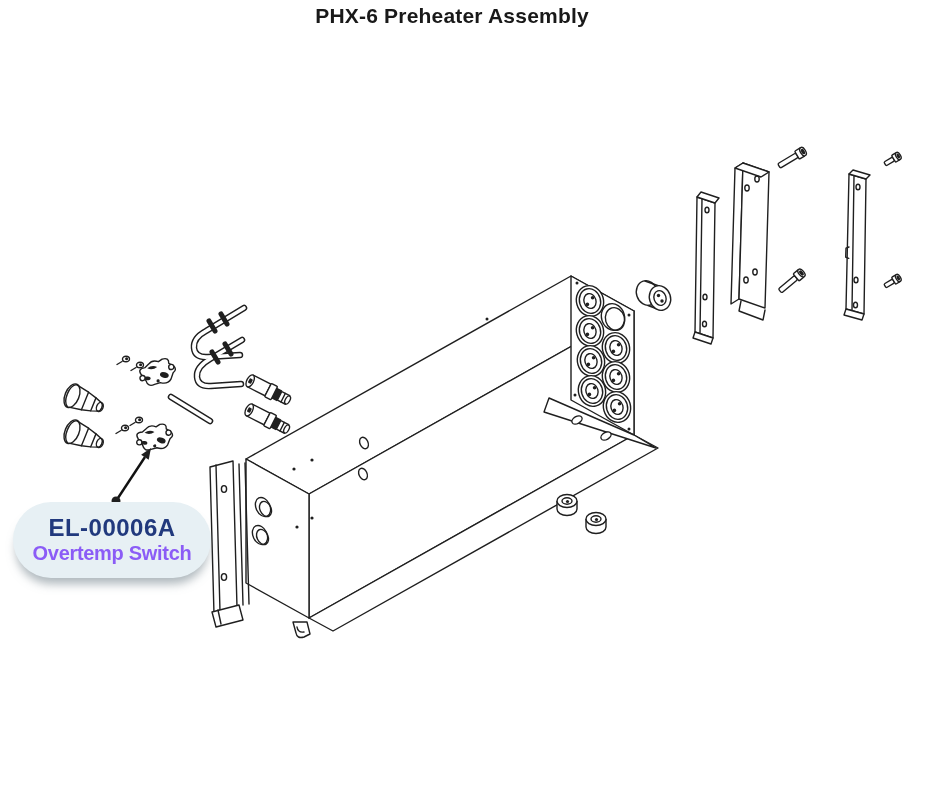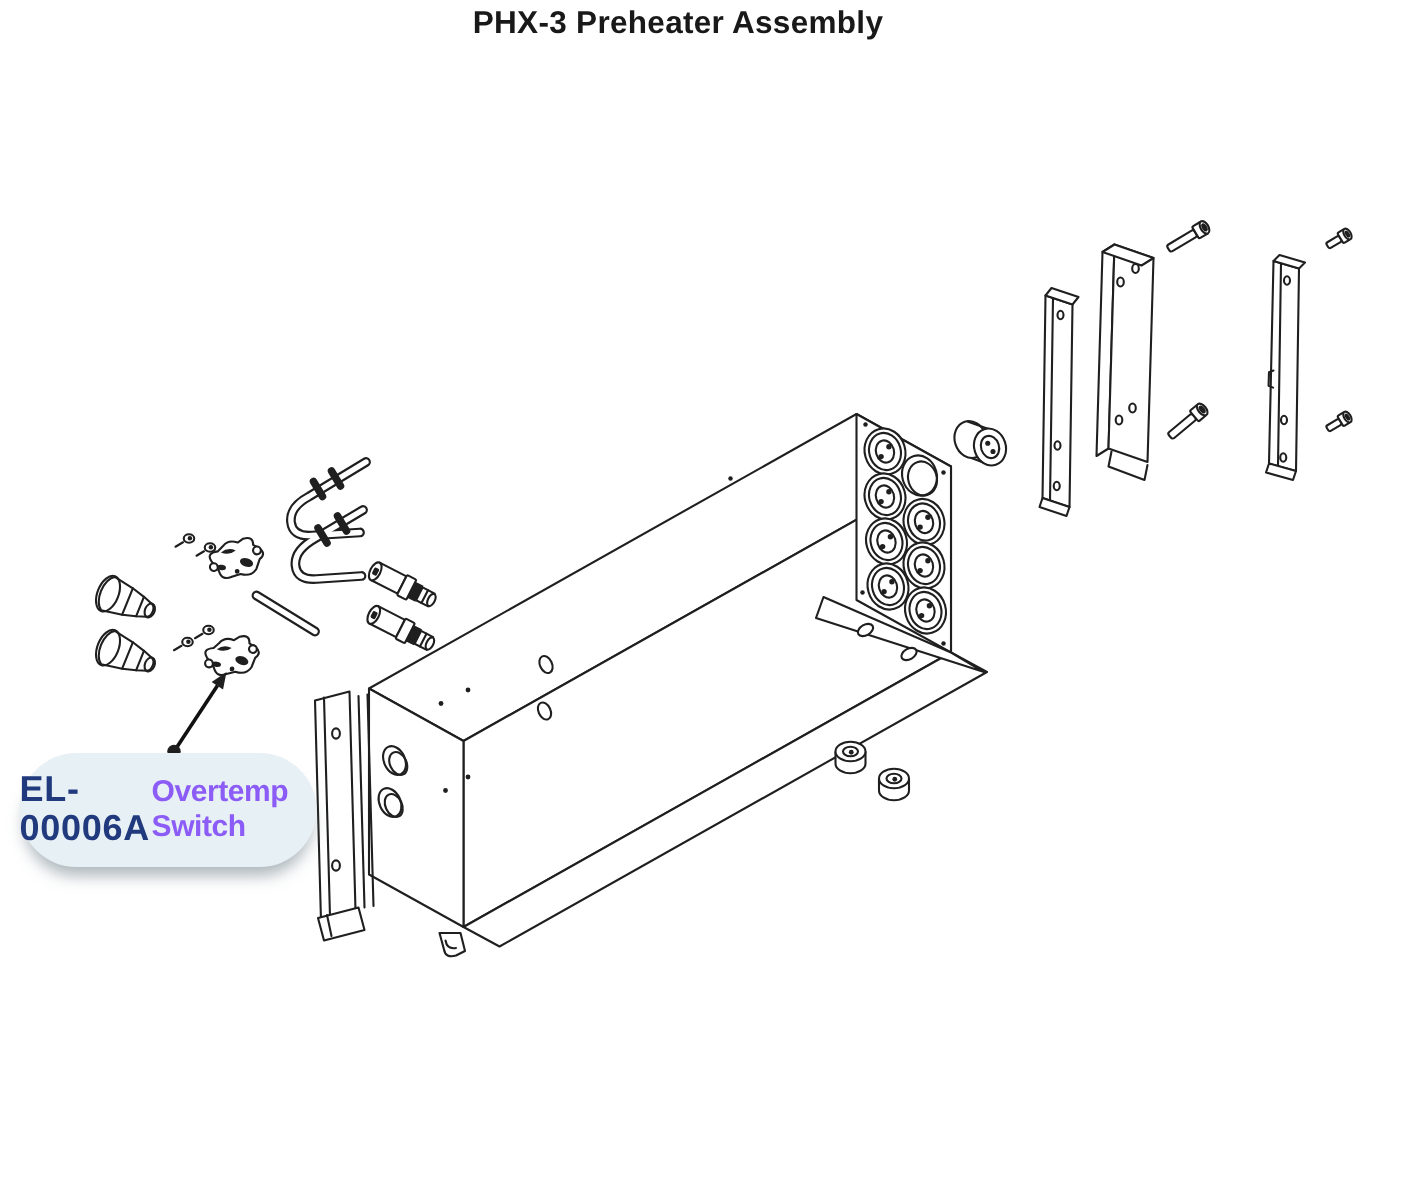--- a/index.html
+++ b/index.html
@@ -14,32 +14,32 @@
   svg.diagram{position:absolute;left:0;top:0;width:940px;height:788px;}
   .fc{fill:#ffffff;stroke:#1f1f1f;stroke-width:1.4;stroke-linejoin:round;}
   .ln{fill:none;stroke:#1f1f1f;stroke-width:1.4;stroke-linejoin:round;stroke-linecap:round;}
   .dk{fill:#1f1f1f;stroke:none;}
   .tube-o{fill:none;stroke:#1f1f1f;stroke-width:6.5;stroke-linecap:round;stroke-linejoin:round;}
   .tube-i{fill:none;stroke:#ffffff;stroke-width:3.6;stroke-linecap:round;stroke-linejoin:round;}
   .band{stroke:#1f1f1f;stroke-width:5;stroke-linecap:round;}
   .arrow-line{stroke:#111111;stroke-width:2.4;}
   .callout{
     position:absolute;left:13px;top:502px;width:198px;height:76px;border-radius:40px;
-    background:#e7f0f4;display:flex;flex-direction:row;align-items:center;justify-content:center;
+    background:#e7f0f4;display:flex;flex-direction:column;align-items:center;justify-content:center;
     box-shadow:0 9px 10px -3px rgba(110,125,135,.55);
   }
   .callout .pn{font-size:24px;font-weight:800;color:#21397d;letter-spacing:.5px;line-height:1.1;}
   .callout .nm{font-size:20px;font-weight:700;color:#8b5cf6;letter-spacing:-.3px;line-height:1.15;}
 </style>
 </head>
 <body>
 
 <div class="page">
 
-  <div class="title">PHX-3 Preheater Assembly</div>
+  <div class="title">PHX-6 Preheater Assembly</div>
 
   <svg class="diagram" viewBox="0 0 940 788" xmlns="http://www.w3.org/2000/svg">
 
     <defs>
       <g id="boss">
         <ellipse class="fc" cx="0" cy="0" rx="13.5" ry="15.5" transform="rotate(-16)"></ellipse>
         <ellipse class="ln" cx="0" cy="0" rx="10.5" ry="12.5" transform="rotate(-16)"></ellipse>
         <ellipse class="ln" cx="0" cy="0" rx="6" ry="7.5" transform="rotate(-16)"></ellipse>
         <circle class="dk" cx="2.6" cy="-3.2" r="1.8"></circle>
         <circle class="dk" cx="-2.6" cy="3.4" r="1.8"></circle>

